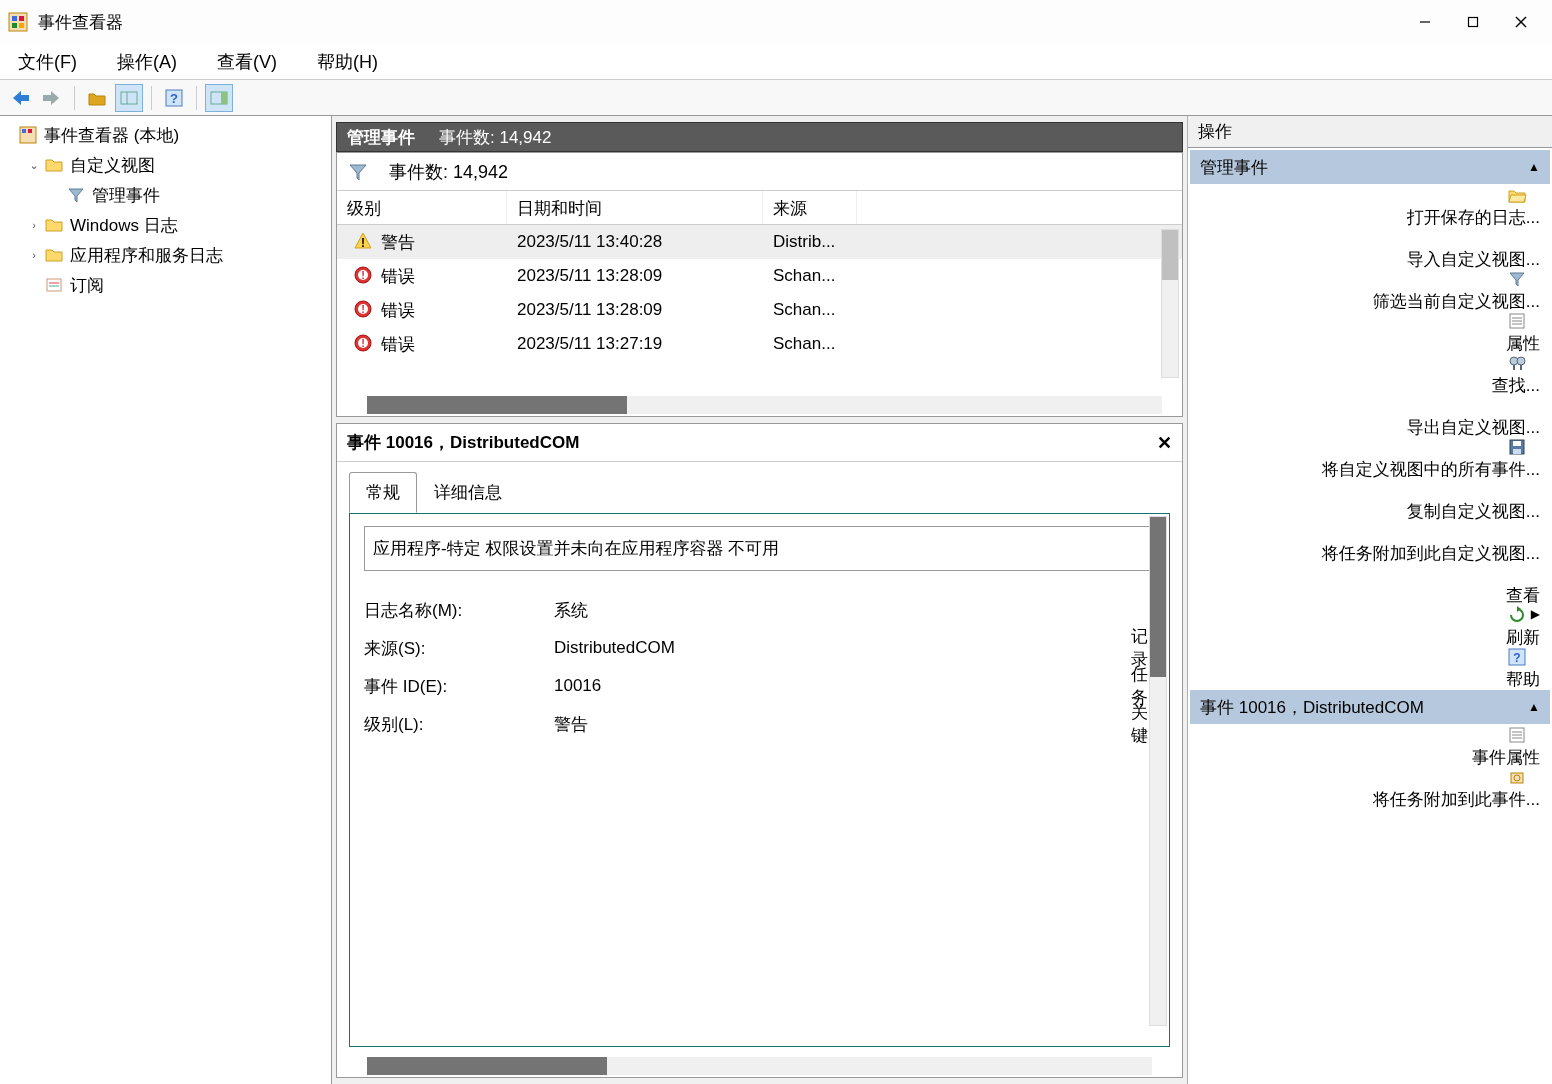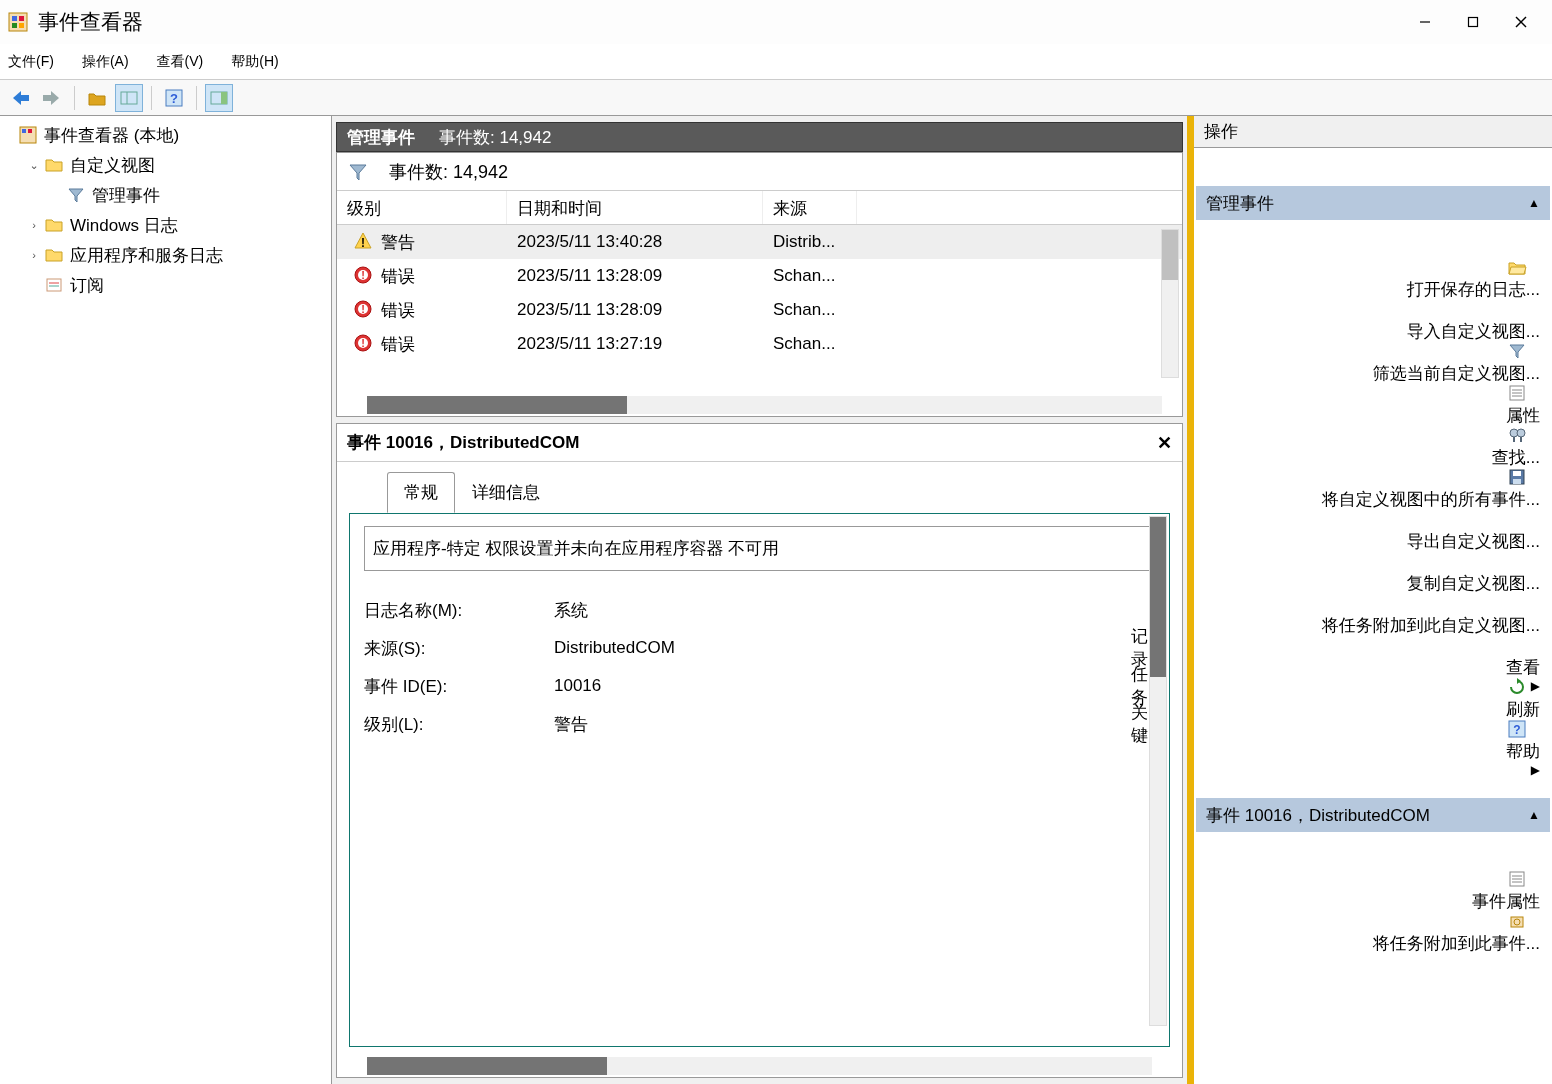--- a/index.html
+++ b/index.html
@@ -1,39 +1,39 @@
 <!DOCTYPE html>
 <html><head>
 <meta charset="utf-8">
 <style>
 * { box-sizing: border-box; margin: 0; padding: 0; font-family: "Microsoft YaHei", "Segoe UI", sans-serif; }
 body { background: #fff; font-size: 15px; overflow: hidden; }
 
 
 .titlebar { height: 44px; display: flex; align-items: center; padding: 0 8px; background: #fdfdfd; }
 .titlebar .app-icon { width: 20px; height: 20px; margin-right: 10px; }
-.titlebar .title { font-size: 21px; }
+.titlebar .title { font-size: 17px; }
 .titlebar .win-controls { margin-left: auto; display: flex; gap: 2px; }
 .titlebar .win-controls span { width: 46px; height: 32px; display: flex; align-items: center; justify-content: center; font-size: 14px; }
 
 
-.menubar { height: 36px; display: flex; align-items: center; padding: 0 4px; gap: 20px; font-size: 14px; border-bottom: 1px solid #ccc; }
+.menubar { height: 36px; display: flex; align-items: center; padding: 0 14px; gap: 32px; font-size: 18px; border-bottom: 1px solid #ccc; }
 .menubar span { padding: 2px 4px; }
 
 
 .toolbar { height: 36px; display: flex; align-items: center; padding: 0 6px; gap: 4px; border-bottom: 1px solid #999; background: #f8f8f8; }
 .toolbar .tb-btn { width: 28px; height: 28px; display:flex; align-items:center; justify-content:center; border:1px solid transparent; }
 .toolbar .tb-btn.sel { background: #cfe5f7; border-color: #7fb2da; }
 .toolbar .sep { width:1px; height:24px; background:#ccc; margin:0 4px; }
 
 
 .main { display: flex; height: calc(100vh - 116px); }
 .tree-panel { width: 332px; border-right: 1px solid #999; background:#fff; padding-top:4px; overflow:hidden; }
 .center-panel { flex: 1; display:flex; flex-direction:column; background:#f0f0f0; padding:6px 4px 6px 4px; gap:6px; overflow:hidden; }
-.actions-panel { width: 365px; border-left:7px solid #eab308; background:#fff; display:flex; flex-direction:column;gap:36px; }
+.actions-panel { width: 365px; border-left:1px solid #eab308; background:#fff; display:flex; flex-direction:column; }
 
 
 .tree-item { display:flex; align-items:center; height:30px; padding-left:0; font-size:17px; }
 .tree-item .twisty { width:16px; height:16px; display:flex;align-items:center;justify-content:center; font-size:11px; color:#555; margin-right:2px; }
 .tree-item .ticon { width:20px; height:20px; margin-right:6px; display:flex; align-items:center; justify-content:center; }
 .indent-1 { padding-left: 26px; }
 .indent-2 { padding-left: 48px; }
 
 
 .hdr-dark { background:#5a5a5a; color:#fff; height:30px; display:flex; align-items:center; padding:0 10px; font-size:17px; gap:24px; border:1px solid #333; }
@@ -53,21 +53,21 @@
 .col-source { width:94px; }
 .vscroll { position:absolute; right:3px; top:38px; width:18px; bottom:18px; background:#f0f0f0; border:1px solid #ddd; }
 .vscroll .thumb { background:#c0c0c0; width:100%; height:50px; }
 .hscroll { height:18px; background:#f0f0f0; margin:0 20px 2px 30px; display:flex; }
 .hscroll .thumb { background:#747474; width:260px; height:100%; }
 
 
 .detail-box { background:#fff; border:1px solid #999; flex:1; display:flex; flex-direction:column; overflow:hidden; }
 .detail-hdr { height:38px; display:flex; align-items:center; padding:0 10px; font-size:17px; border-bottom:1px solid #ccc; position:relative; }
 .detail-hdr .close-x { margin-left:auto; font-weight:bold; font-size:18px; }
-.tabs { display:flex; padding:10px 12px 0 12px;margin-left:38px; }
+.tabs { display:flex; padding:10px 12px 0 12px; }
 .tab { padding:8px 16px; font-size:17px; border:1px solid transparent; }
 .tab.active { background:#fff; border:1px solid #999; border-bottom-color:#fff; border-radius:3px 3px 0 0; }
 .detail-body { margin:0 12px 8px 12px; border:1px solid #0f766e; flex:1; padding:12px 14px; overflow:hidden; position:relative; }
 .detail-body .desc-box { border:1px solid #999; padding:10px 8px; font-size:17px; margin-bottom:20px; }
 .detail-body .prop-row { display:flex; font-size:17px; height:38px; align-items:center; }
 .detail-body .prop-label { width:190px; }
 .detail-body .prop-val { width:230px; }
 .detail-body .prop-extra { margin-left:auto; width:24px; overflow:hidden; }
 .detail-vscroll { position:absolute; right:2px; top:2px; width:18px; bottom:20px; background:#f0f0f0; border:1px solid #ddd; }
 .detail-vscroll .thumb { background:#747474; height:160px; width:100%; }
@@ -403,32 +403,32 @@
             <svg width="20" height="20">
               <circle cx="7" cy="8" r="4" fill="#bcd" stroke="#567"></circle>
               <circle cx="14" cy="8" r="4" fill="#bcd" stroke="#567"></circle>
               <line x1="7" y1="12" x2="7" y2="17" stroke="#567" stroke-width="2"></line>
               <line x1="14" y1="12" x2="14" y2="17" stroke="#567" stroke-width="2"></line>
             </svg>
           </span>
           <span>查找...</span>
         </div>
         <div class="action-item">
+          <span class="aicon"></span>
+          <span>导出自定义视图...</span>
+        </div>
+        <div class="action-item">
           <span class="aicon">
             <svg width="18" height="18">
               <rect x="2" y="2" width="14" height="14" fill="#5a7aa6" stroke="#345"></rect>
               <rect x="5" y="3" width="8" height="5" fill="#fff"></rect>
               <rect x="5" y="11" width="8" height="5" fill="#cde"></rect>
             </svg>
           </span>
           <span>将自定义视图中的所有事件...</span>
-        </div>
-        <div class="action-item">
-          <span class="aicon"></span>
-          <span>导出自定义视图...</span>
         </div>
         <div class="action-item">
           <span class="aicon"></span>
           <span>复制自定义视图...</span>
         </div>
         <div class="action-item">
           <span class="aicon"></span>
           <span>将任务附加到此自定义视图...</span>
         </div>
         <div class="action-item">

